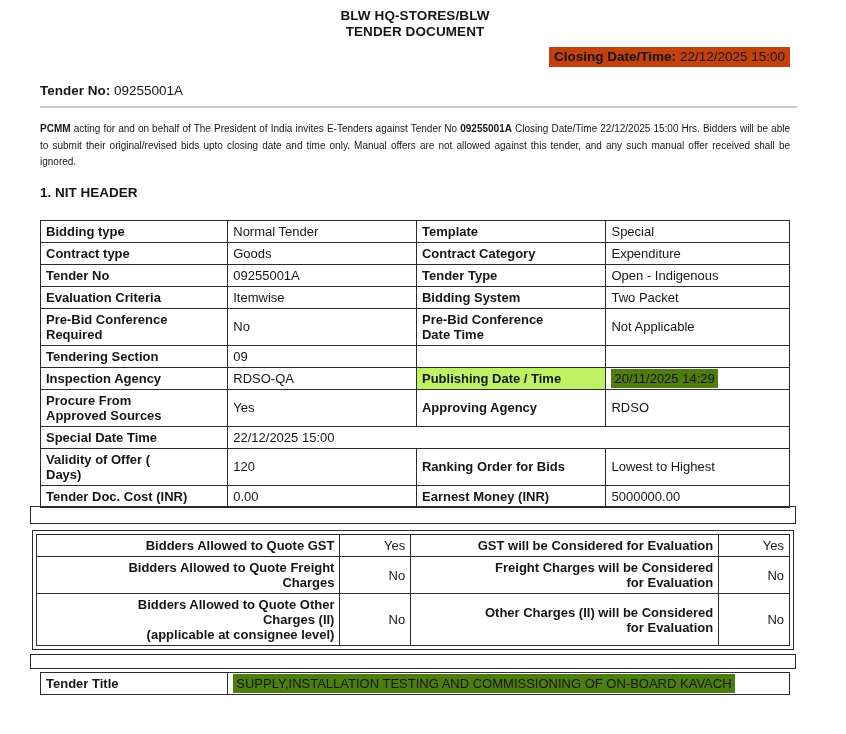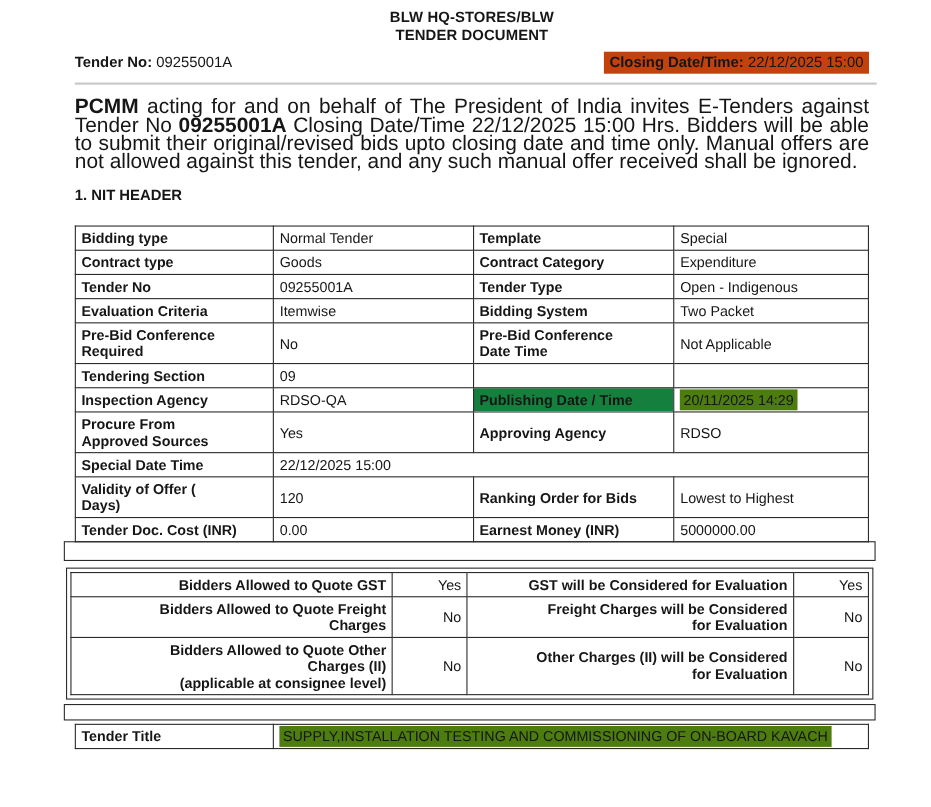--- a/index.html
+++ b/index.html
@@ -4,45 +4,45 @@
 <style>
   * { box-sizing: border-box; margin: 0; padding: 0; }
   html, body { width: 846px; height: 734px; }
   body {
     background: #ffffff;
     font-family: "Liberation Sans", sans-serif;
     color: #161616;
     font-size: 13px;
     overflow: hidden;
   }
-  .page { padding: 8px 56px 0 68px; }
+  .page { padding: 8px 56px 0 40px; }
 
   
   .doc-title { text-align: center; font-weight: bold; font-size: 13.5px; line-height: 16px; letter-spacing: .1px; }
   .meta-row { display: flex; justify-content: space-between; align-items: flex-start; margin-top: 7px; }
-  .tender-no { font-size: 13.5px; padding-top: 2px; }
+  .tender-no { font-size: 13.5px; padding-top: 2px; margin-top: 34px; }
   .hl-badge { background: #c2410c; padding: 2px 5px 3px 5px; font-size: 13.5px; }
   .rule { border-top: 2px solid #c9c9c9; margin-top: 8px; margin-right: -7px; }
 
   
-  .intro { margin-top: 13px; text-align: justify; line-height: 16.5px; font-size: 19px; }
+  .intro { margin-top: 13px; text-align: justify; line-height: 16.5px; font-size: 10px; }
   .sec-heading { font-size: 13.5px; font-weight: bold; margin-top: 14px; margin-bottom: 20px; }
 
   
   table { border-collapse: collapse; width: 100%; table-layout: fixed; }
   td {
     border: 1.5px solid #2b2b2b;
     padding: 3px 5px;
     line-height: 15px;
     vertical-align: middle;
     white-space: pre-line;
     overflow: hidden;
   }
   td.lbl { font-weight: bold; }
-  td.cell-hl { background: #15803d; }
+  td.cell-hl { background: #bef264; }
   mark { background: #4d7c0f; color: inherit; padding: 2px 3px; }
 
   
   .strip {
     border: 1.5px solid #2b2b2b;
     height: 18px;
     margin-left: -10px;
     margin-right: -6px;
   }
   .strip-1 { margin-top: -1.5px; }

